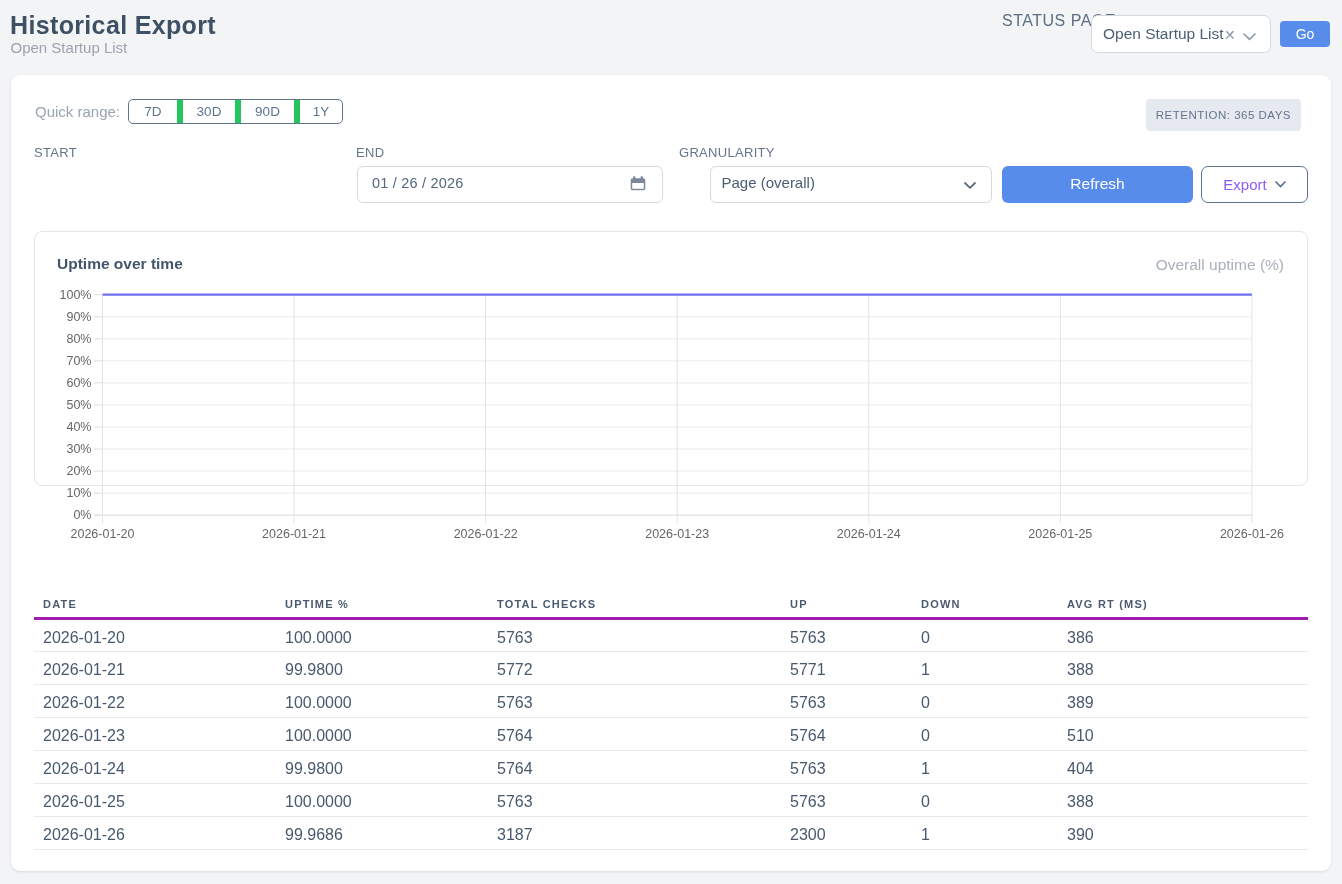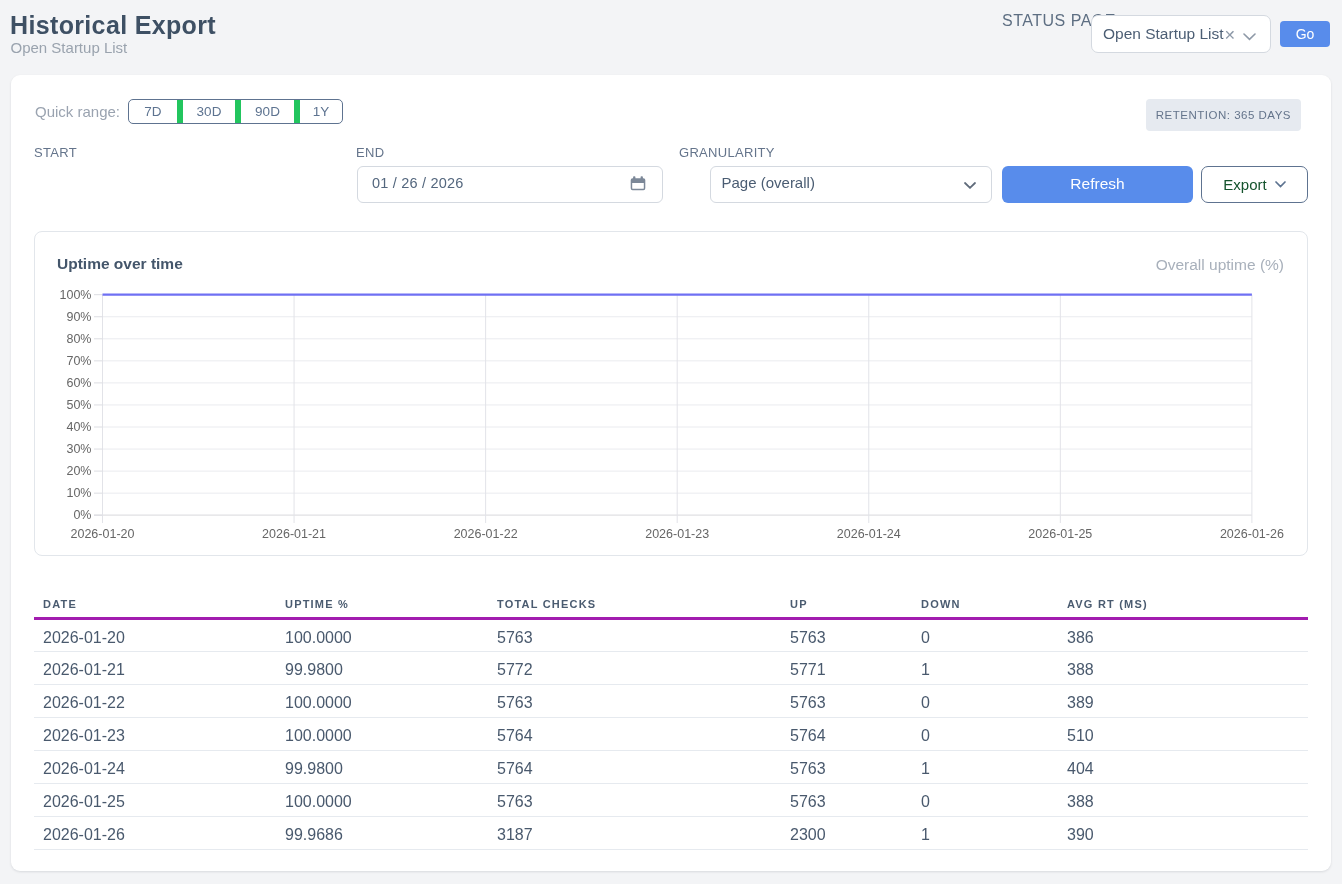--- a/index.html
+++ b/index.html
@@ -65,27 +65,27 @@
   .sel .txt { margin-left:10.5px; margin-top:-3px; font-size:15px; color:#4a5c72; }
   .chev { position:absolute; }
   .refresh-btn {
     left:991px; top:90.5px; width:191px; height:37px;
     background:#588ceb; border-radius:6px; color:#fff; font-size:15.5px;
     display:flex; align-items:center; justify-content:center;
   }
   .export-btn {
     left:1190px; top:90.5px; width:107px; height:37px;
     background:#fff; border:1px solid #5e7390; border-radius:7px;
-    color:#14532d; font-size:15px;
+    color:#8b5cf6; font-size:15px;
     display:flex; align-items:center; justify-content:center; gap:8px;
   }
 
   
   .chart-card {
-    left:23px; top:156px; width:1274px; height:325px;
+    left:23px; top:156px; width:1274px; height:255px;
     border:1px solid #e2e6eb; border-radius:8px; background:#fff;
   }
   .cc-title { left:22px; top:23px; font-size:15.5px; font-weight:700; color:#44566b; }
   .cc-legend { right:23px; top:23.5px; font-size:15.5px; color:#a8b0bb; }
 
   
   table {
     position:absolute; left:23px; top:517px; width:1274px;
     border-collapse:collapse; table-layout:fixed;
   }

